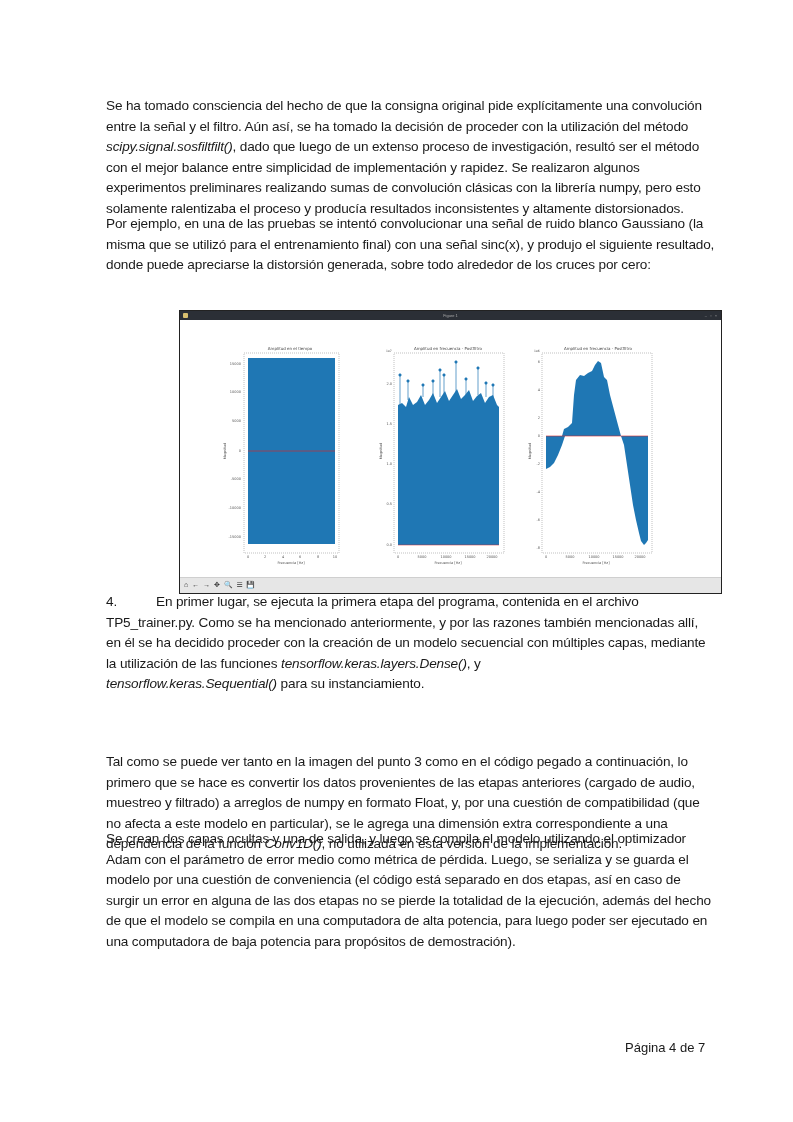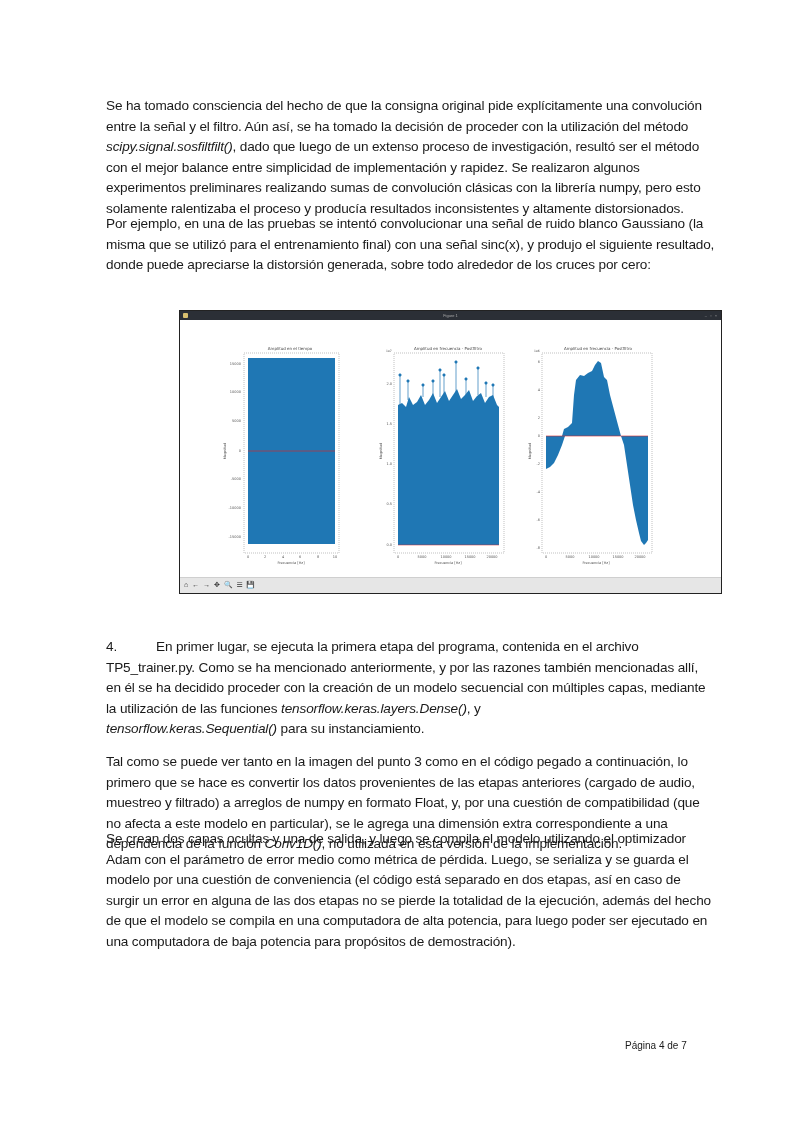--- a/index.html
+++ b/index.html
@@ -4,25 +4,25 @@
   <style>
     html, body { margin: 0; padding: 0; background: #ffffff; }
     body { width: 793px; height: 1122px; position: relative; overflow: hidden;
       font-family: "Liberation Sans", "DejaVu Sans", sans-serif; color: #1a1a1a; }
     .page { position: absolute; left: 0; top: 0; width: 793px; height: 1122px; background: #fff; margin-left: 12px; }
     .para { position: absolute; left: 94px; width: 610px; font-size: 13.6px; line-height: 20.6px;
       letter-spacing: -0.15px; margin: 0; }
     .para i { font-style: italic; }
     #p1 { top: 96px; }
     #p2 { top: 214px; }
-    #p3 { top: 637px; }
+    #p3 { top: 592px; }
     #p4 { top: 752px; }
     #p5 { top: 829px; }
     .num { display: inline-block; width: 50px; }
-    .footer { position: absolute; left: 613px; top: 1040px; font-size: 10px; }
+    .footer { position: absolute; left: 613px; top: 1040px; font-size: 13px; }
 
     
     .figwin { position: absolute; left: 167px; top: 310px; width: 543px; height: 284px;
       border: 1px solid #222; background: #fff; box-sizing: border-box; }
     .figwin .titlebar { height: 9px; background: #2b2f36; position: relative; }
     .figwin .titlebar .wicon { position: absolute; left: 3px; top: 2px; width: 5px; height: 5px; background: #d8c070; border-radius: 1px; }
     .figwin .titlebar .wtitle { position: absolute; left: 0; right: 0; top: 0; text-align: center; font-size: 4px; line-height: 9px; color: #aaa; }
     .figwin .titlebar .wctrl { position: absolute; right: 3px; top: 0; font-size: 4px; line-height: 9px; color: #999; letter-spacing: 1px; }
     .figwin .toolbar { position: absolute; left: 0; right: 0; bottom: 0; height: 15px; background: #e6e6e6; border-top: 1px solid #cfcfcf;
       font-size: 7px; line-height: 14px; padding-left: 4px; color: #333; letter-spacing: 1px; }

